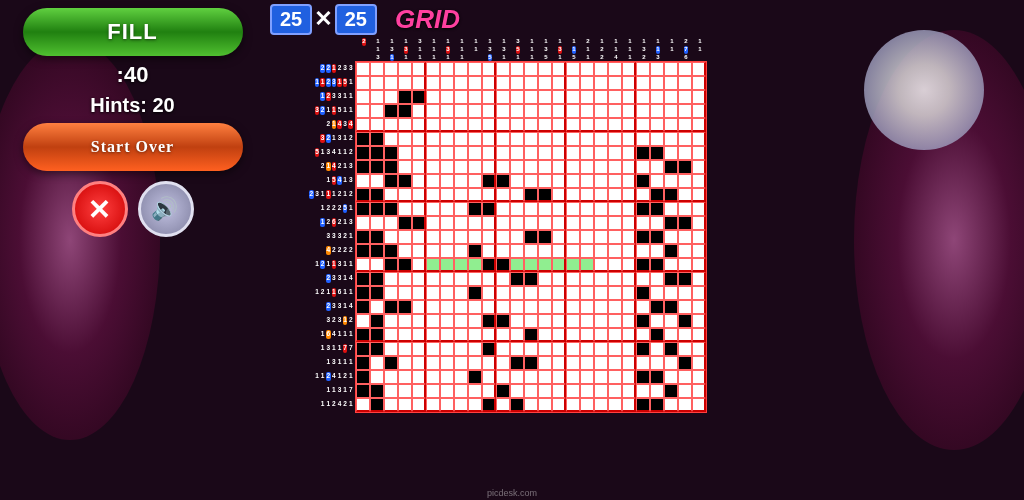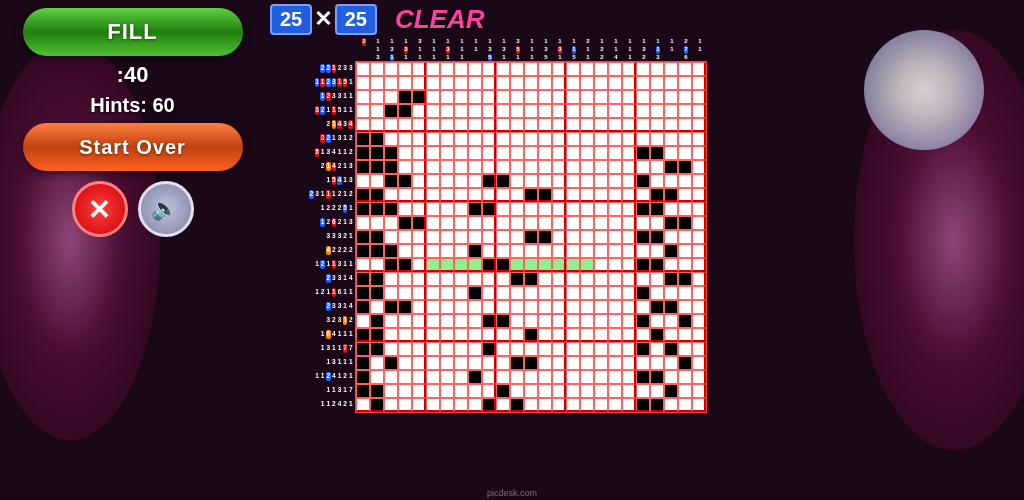--- a/index.html
+++ b/index.html
@@ -87,22 +87,23 @@
       text-shadow: 0 1px 3px rgba(0,0,0,0.5);
     }
     .btn-hint {
       background: linear-gradient(to bottom, #8080a0, #404060, #6060a0);
       color: white;
       text-shadow: 0 1px 3px rgba(0,0,0,0.5);
     }
     .btn-startover {
       background: linear-gradient(to bottom, #ff8040, #c04010, #ff6020);
       color: white;
-      font-size: 20px;
+      font-size: 16px;
       text-shadow: 0 1px 3px rgba(0,0,0,0.5);
+      font-family: Liberation Serif, serif;
     }
     .btn-solve {
       background: linear-gradient(to bottom, #ffd040, #c08000, #ffc020);
       color: #3a2000;
       text-shadow: 0 1px 2px rgba(255,255,255,0.3);
     }
 
     .timer-text {
       color: white;
       font-size: 22px;
@@ -266,36 +267,36 @@
 <body>
 
 <div class="bg"></div>
 <div class="bg-circle-left"></div>
 <div class="bg-circle-right"></div>
 <div class="bg-orb-right"></div>
 
 <div class="left-panel">
   <button class="btn btn-clear">FILL</button>
   <div class="timer-text">:40</div>
-  <div class="hints-text">Hints: 60</div>
+  <div class="hints-text">Hints: 20</div>
   <button class="btn btn-startover">Start Over</button>
   <div class="bottom-buttons">
     <div class="btn-close">✕</div>
     <div class="btn-sound">🔊</div>
   </div>
 </div>
 
 <div class="grid-area">
   <div class="grid-title-row">
     <div class="grid-size">
       <span class="size-box">25</span>
       <span class="size-x">✕</span>
       <span class="size-box">25</span>
     </div>
-    <span class="grid-label">CLEAR</span>
+    <span class="grid-label">GRID</span>
   </div>
 
   <div class="nonogram-wrapper">
 
     <div style="display:flex; margin-left:92px;">
 
       <div id="top-clues-container" style="display:flex;">
           <div class="col-clue">
             <span class="clue-num cn-red" style="font-size: 6px;">2</span>
           </div>

